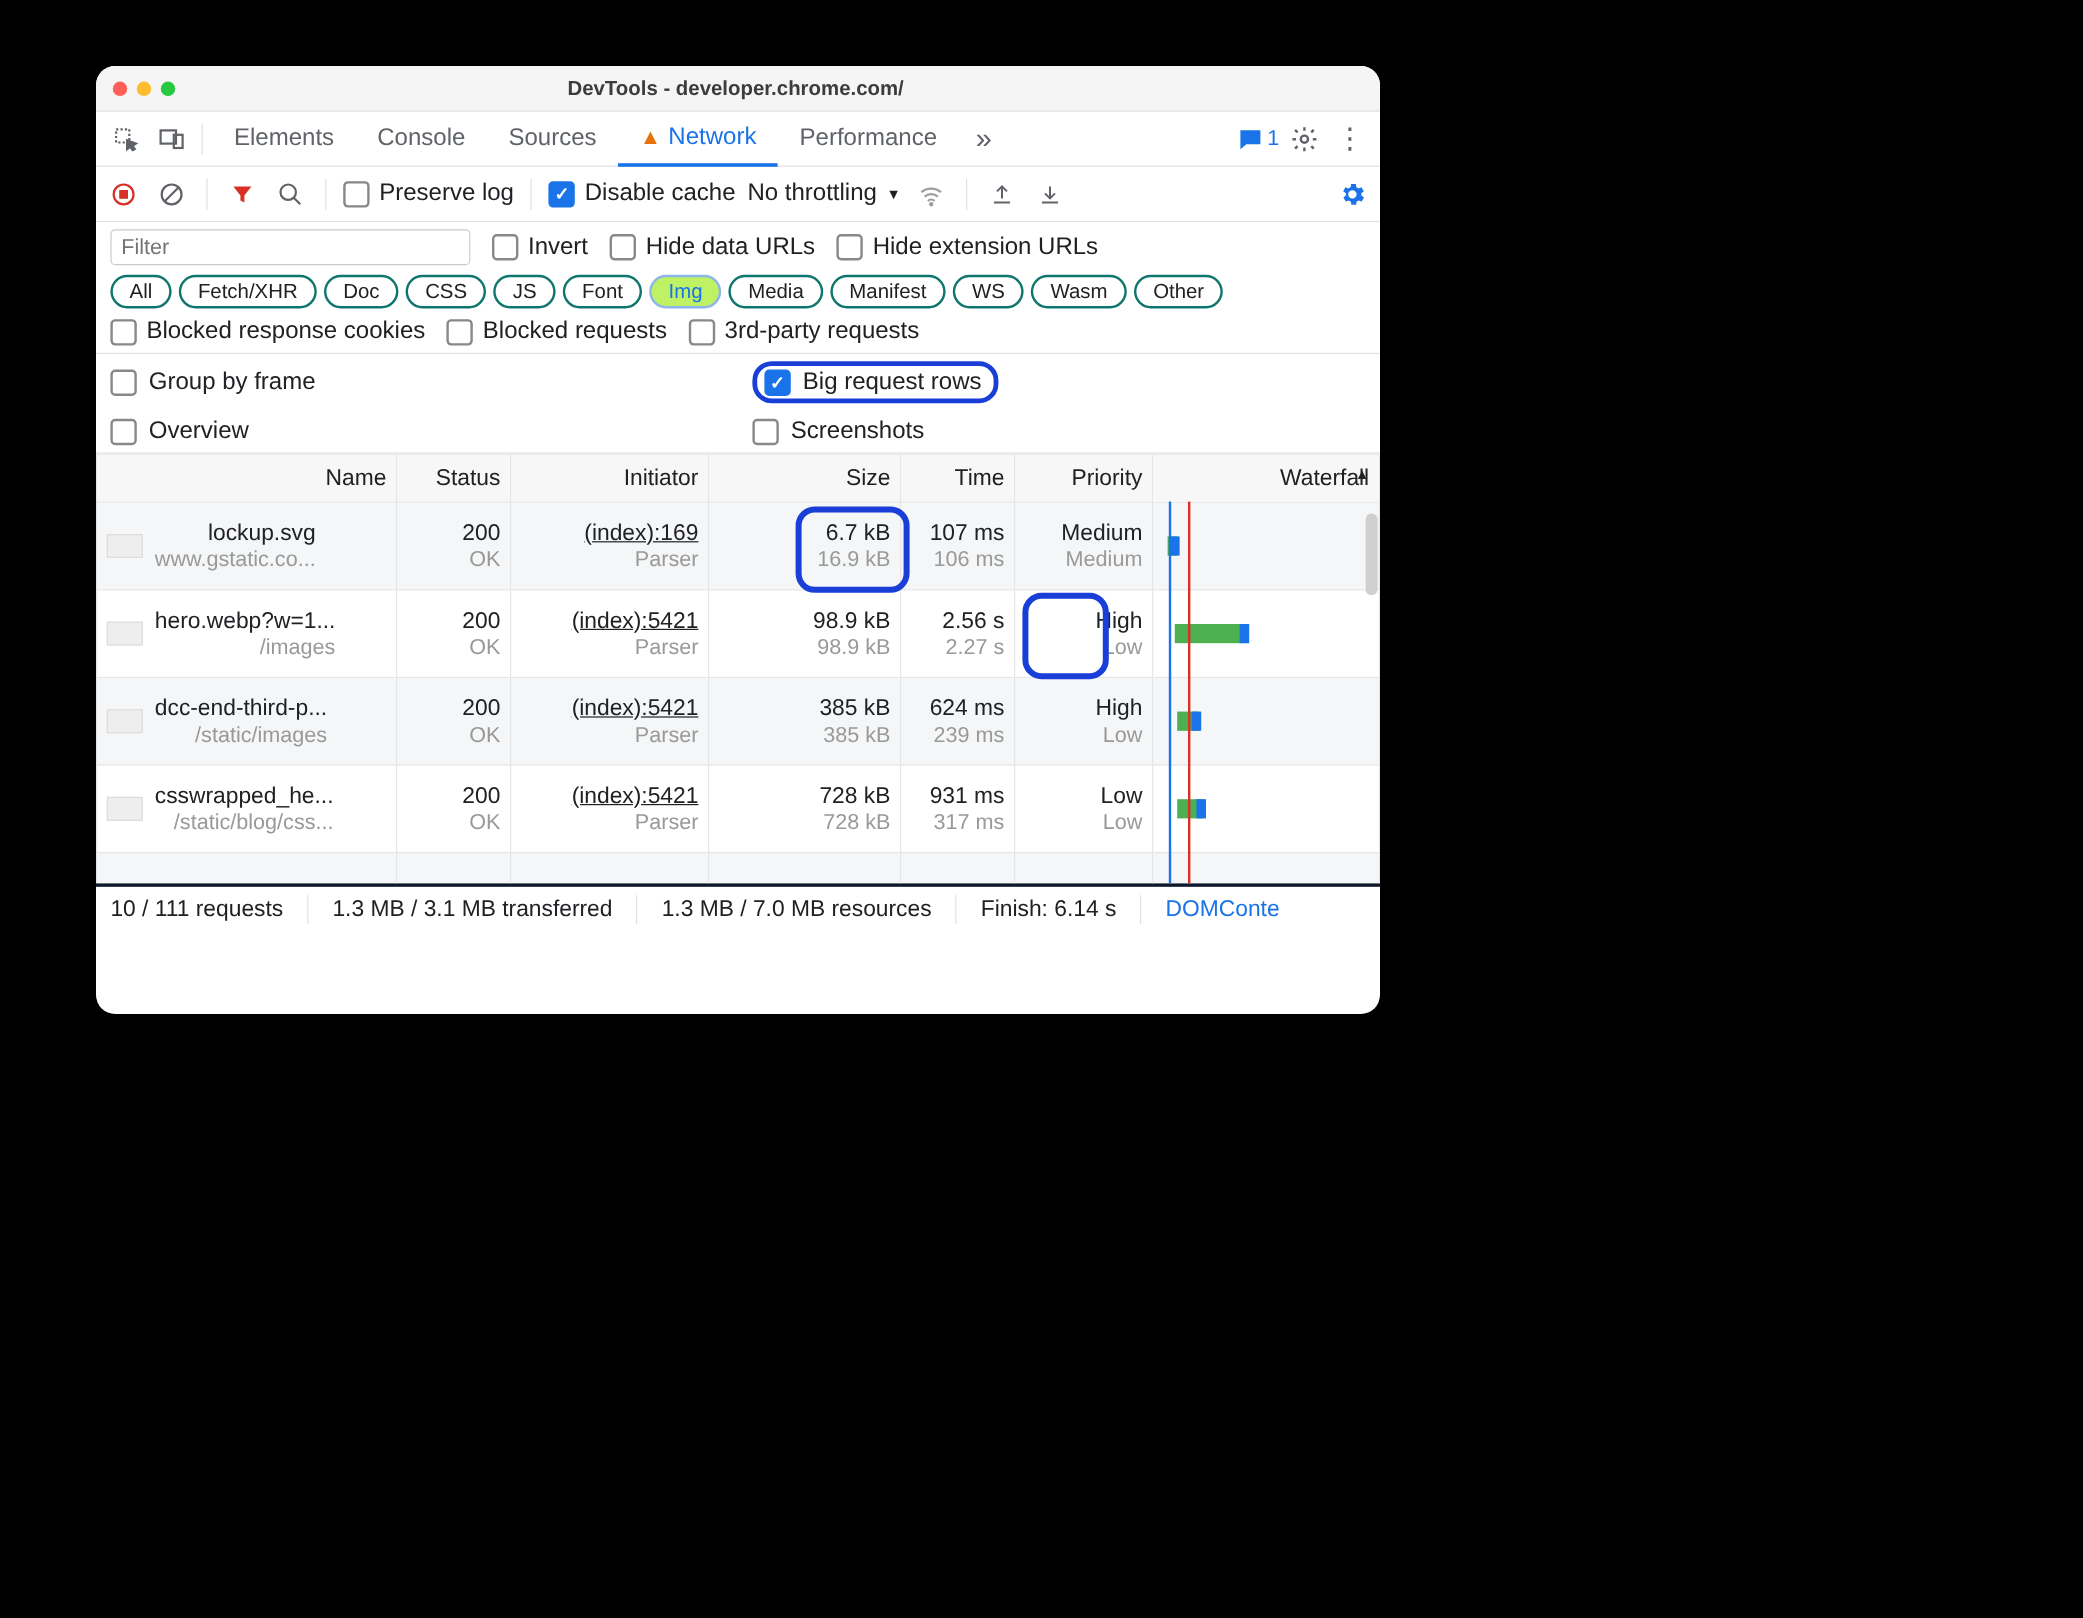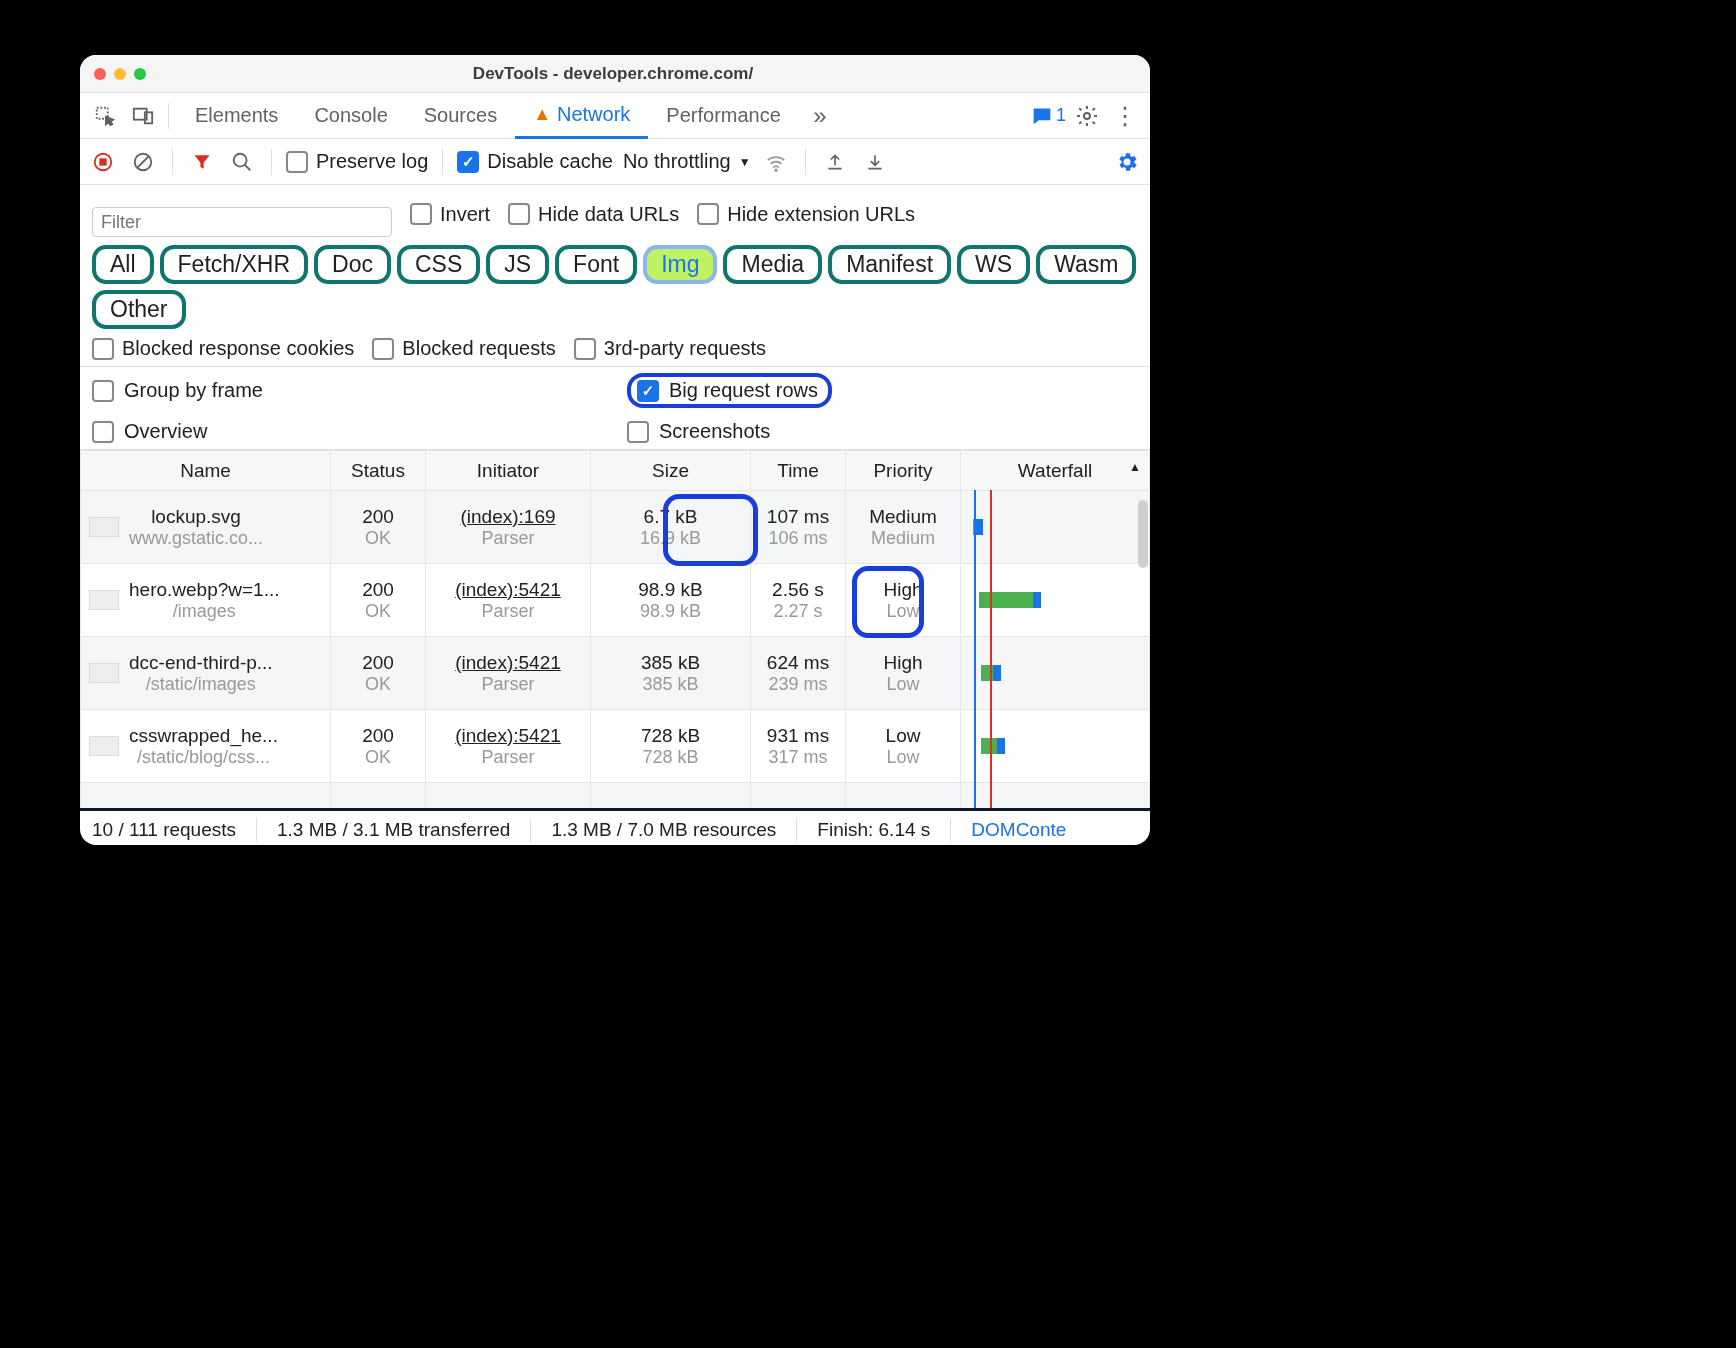--- a/index.html
+++ b/index.html
@@ -69,47 +69,47 @@
   .cbx.checked::after{content:"✓";font-size:15px;font-weight:bold;}
   .opt { display:flex;align-items:center;gap:8px;font-size:20px;}
   .select { display:flex;align-items:center;gap:8px;font-size:20px;color:#202124;}
   .select .caret{font-size:12px;}
   
   .filterbar { border-bottom:1px solid #e0e0e0; padding:6px 12px; display:flex;flex-direction:column;gap:8px;}
   .filterrow { display:flex;align-items:center;gap:18px;flex-wrap:wrap;}
   .filter-input {
     width: 300px; height:30px;
     border:1px solid #ccc; border-radius:4px;
-    padding:0 8px; font-size:18px; color:#888;margin-top:16px;
+    padding:0 8px; font-size:18px; color:#888;
   }
   .chips { display:flex;gap:6px;flex-wrap:wrap;}
   .chip {
-    border:4px solid #0f766e; border-radius:14px;
-    padding:2px 14px; font-size:23px;
+    border:2px solid #0f766e; border-radius:14px;
+    padding:2px 14px; font-size:17px;
     cursor:pointer;
   }
   .chip.active { background:#bef264; border-color:#8db5ec; color:#1a73e8;}
   
   .settings-rows { border-bottom:1px solid #e0e0e0;}
   .settings-row { display:flex; padding:6px 0;}
   .settings-cell { flex:1; display:flex;align-items:center;gap:10px; padding:0 12px;}
   .highlight-box {
     border:4px solid #1a3fd9;
     border-radius:16px;
     padding:2px 10px 2px 6px;
     display:flex;align-items:center;gap:10px;
   }
   
   .table-wrap { position:relative; height: 358px; overflow:hidden;}
   .table { width:100%; border-collapse:collapse; table-layout:fixed;}
   .table th, .table td {
     border:1px solid #e6e6e6;
     font-size:19px;
     padding:6px 8px;
-    text-align:center;
+    text-align:right;
     vertical-align:middle;
   }
   .table th { background:#f7f7f7; font-weight:400; height:40px;}
   .table th.sorted { position:relative;}
   .table th.sorted::after{content:"▲";position:absolute;right:8px;font-size:12px;}
   .row-big td { height:72px; }
   .row-odd { background:#f5f6f7;}
   .cell-main { display:flex;flex-direction:column;}
   .cell-main .primary{color:#202124;}
   .cell-main .secondary{color:#999;font-size:18px;}

